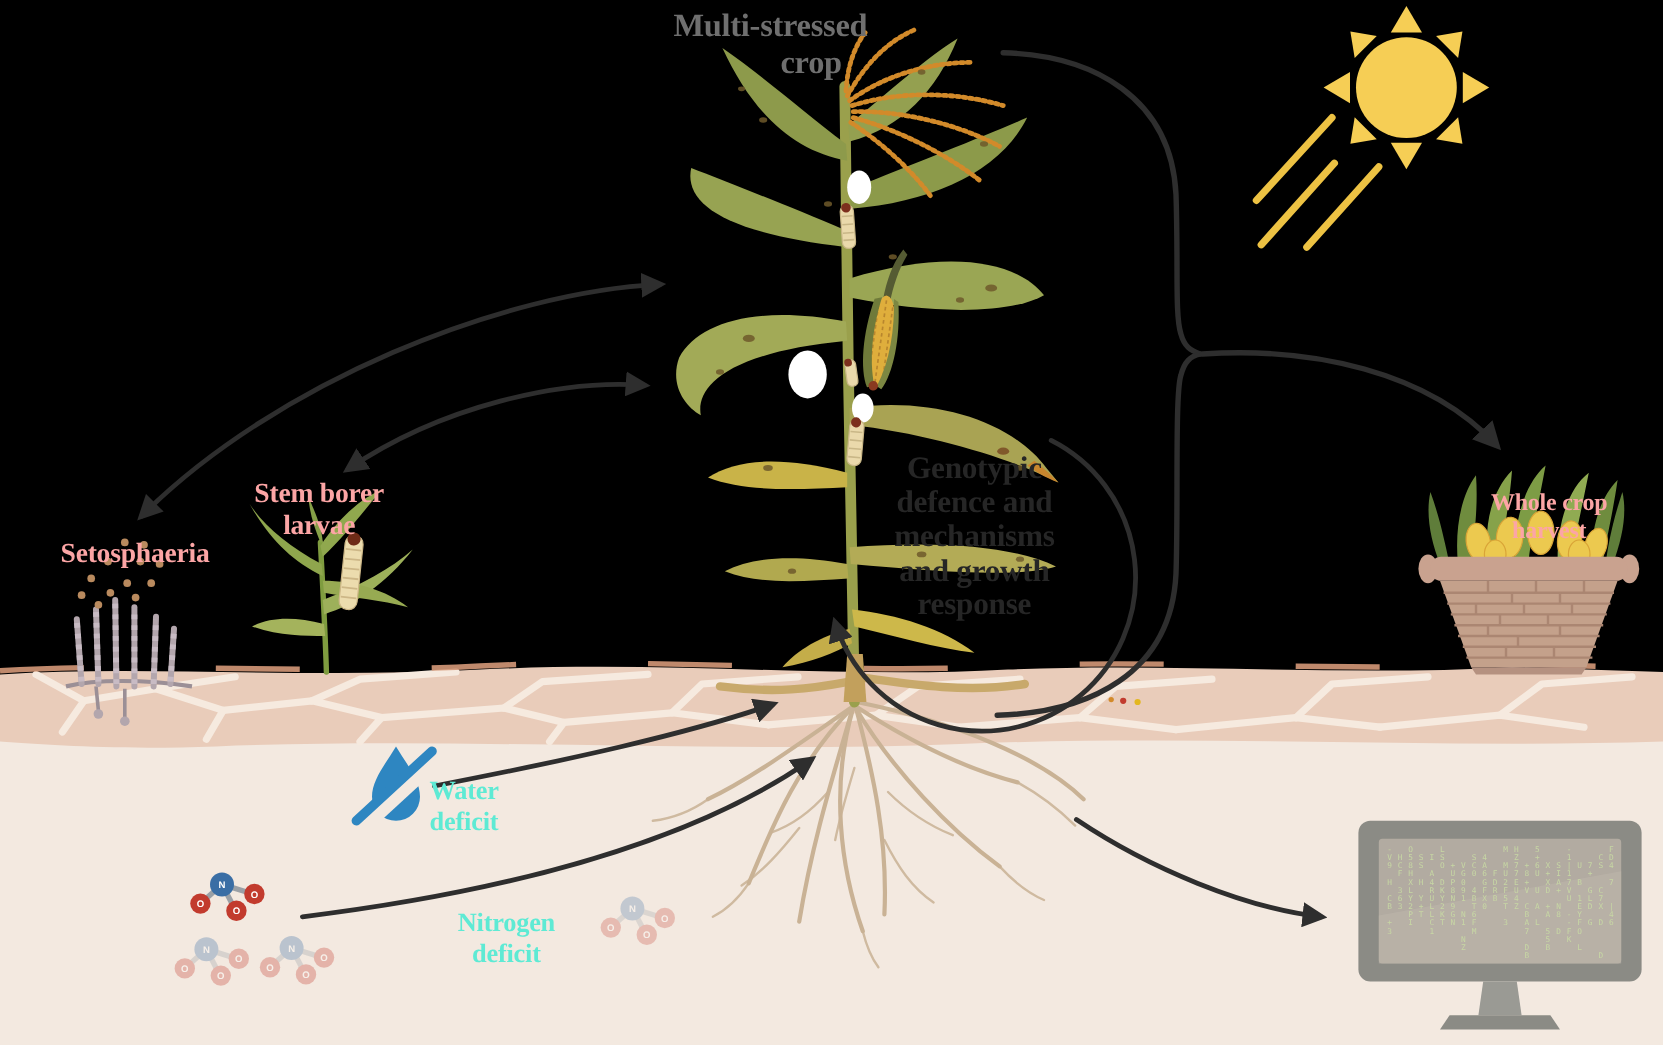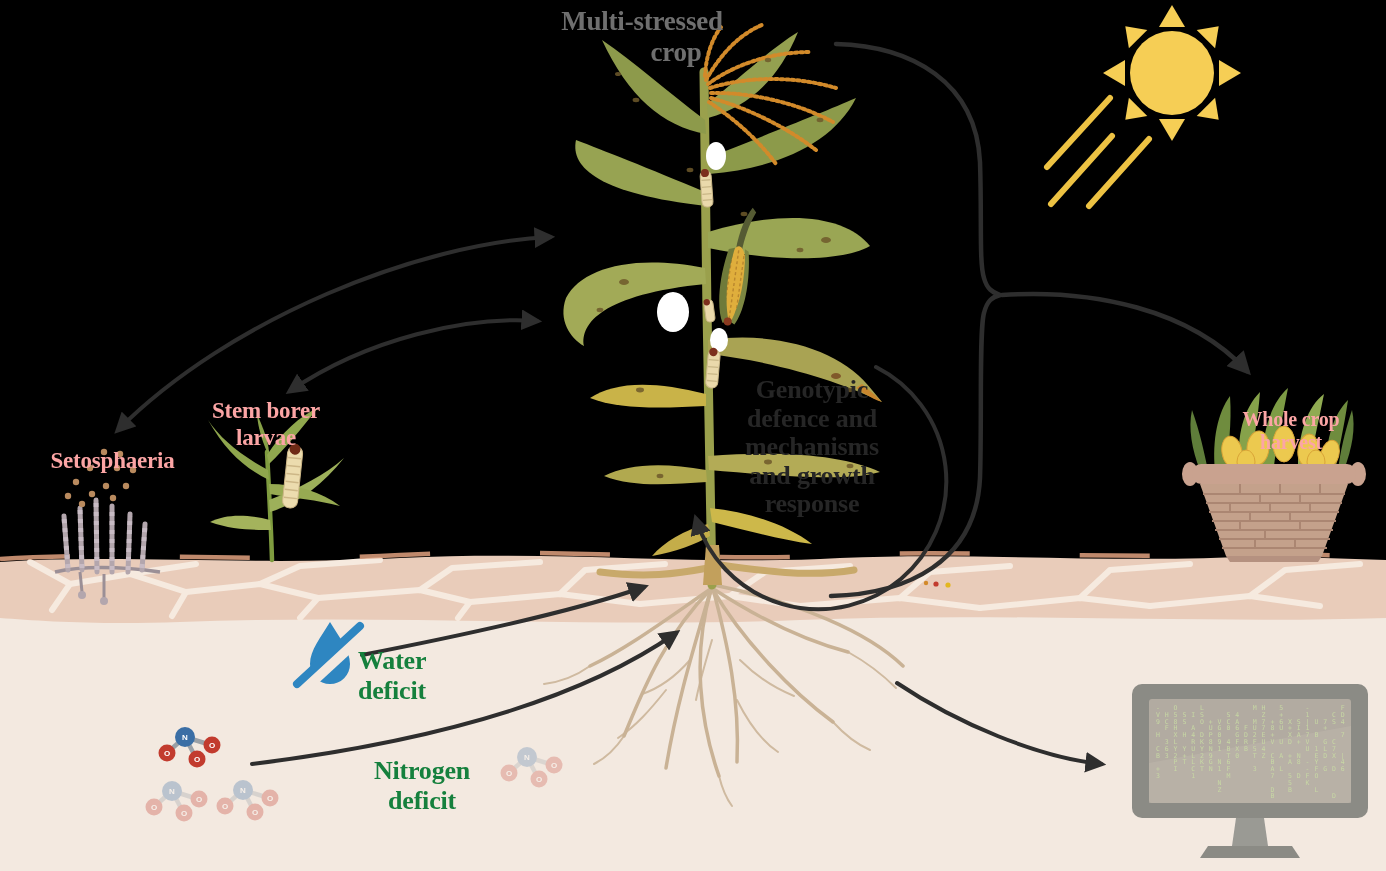--- a/index.html
+++ b/index.html
@@ -3,21 +3,21 @@
 <meta charset="utf-8">
 <style>
   html,body{margin:0;padding:0;background:#000;}
   .stage{position:relative;width:1386px;height:871px;background:#000;overflow:hidden;
          font-family:"Liberation Sans",sans-serif;}
   .stage svg{position:absolute;inset:0;}
   .lbl{position:absolute;font-weight:bold;letter-spacing:-0.2px;line-height:1.16;text-align:center;font-family:Liberation Serif, serif;}
   .lbl .ln{display:block;}
   .c-med{color:#6f6f6f;font-size:27px;}
   .c-gray{color:#fca5a5;font-size:23px;}
-  .c-black{color:#15803d;font-size:26px;}
+  .c-black{color:#5eead4;font-size:22px;}
   .c-geno{color:#262626;font-size:26px;line-height:28.6px;}
   .mx{font:6.5px "DejaVu Sans Mono",monospace;fill:#c9dca4;opacity:.9;}
   .atom{font:bold 8px "Liberation Sans",sans-serif;fill:#fff;text-anchor:middle;}
 </style>
 </head>
 <body>
 
 <div class="stage">
 
 <svg width="1386" height="871" viewBox="0 0 1386 871">

